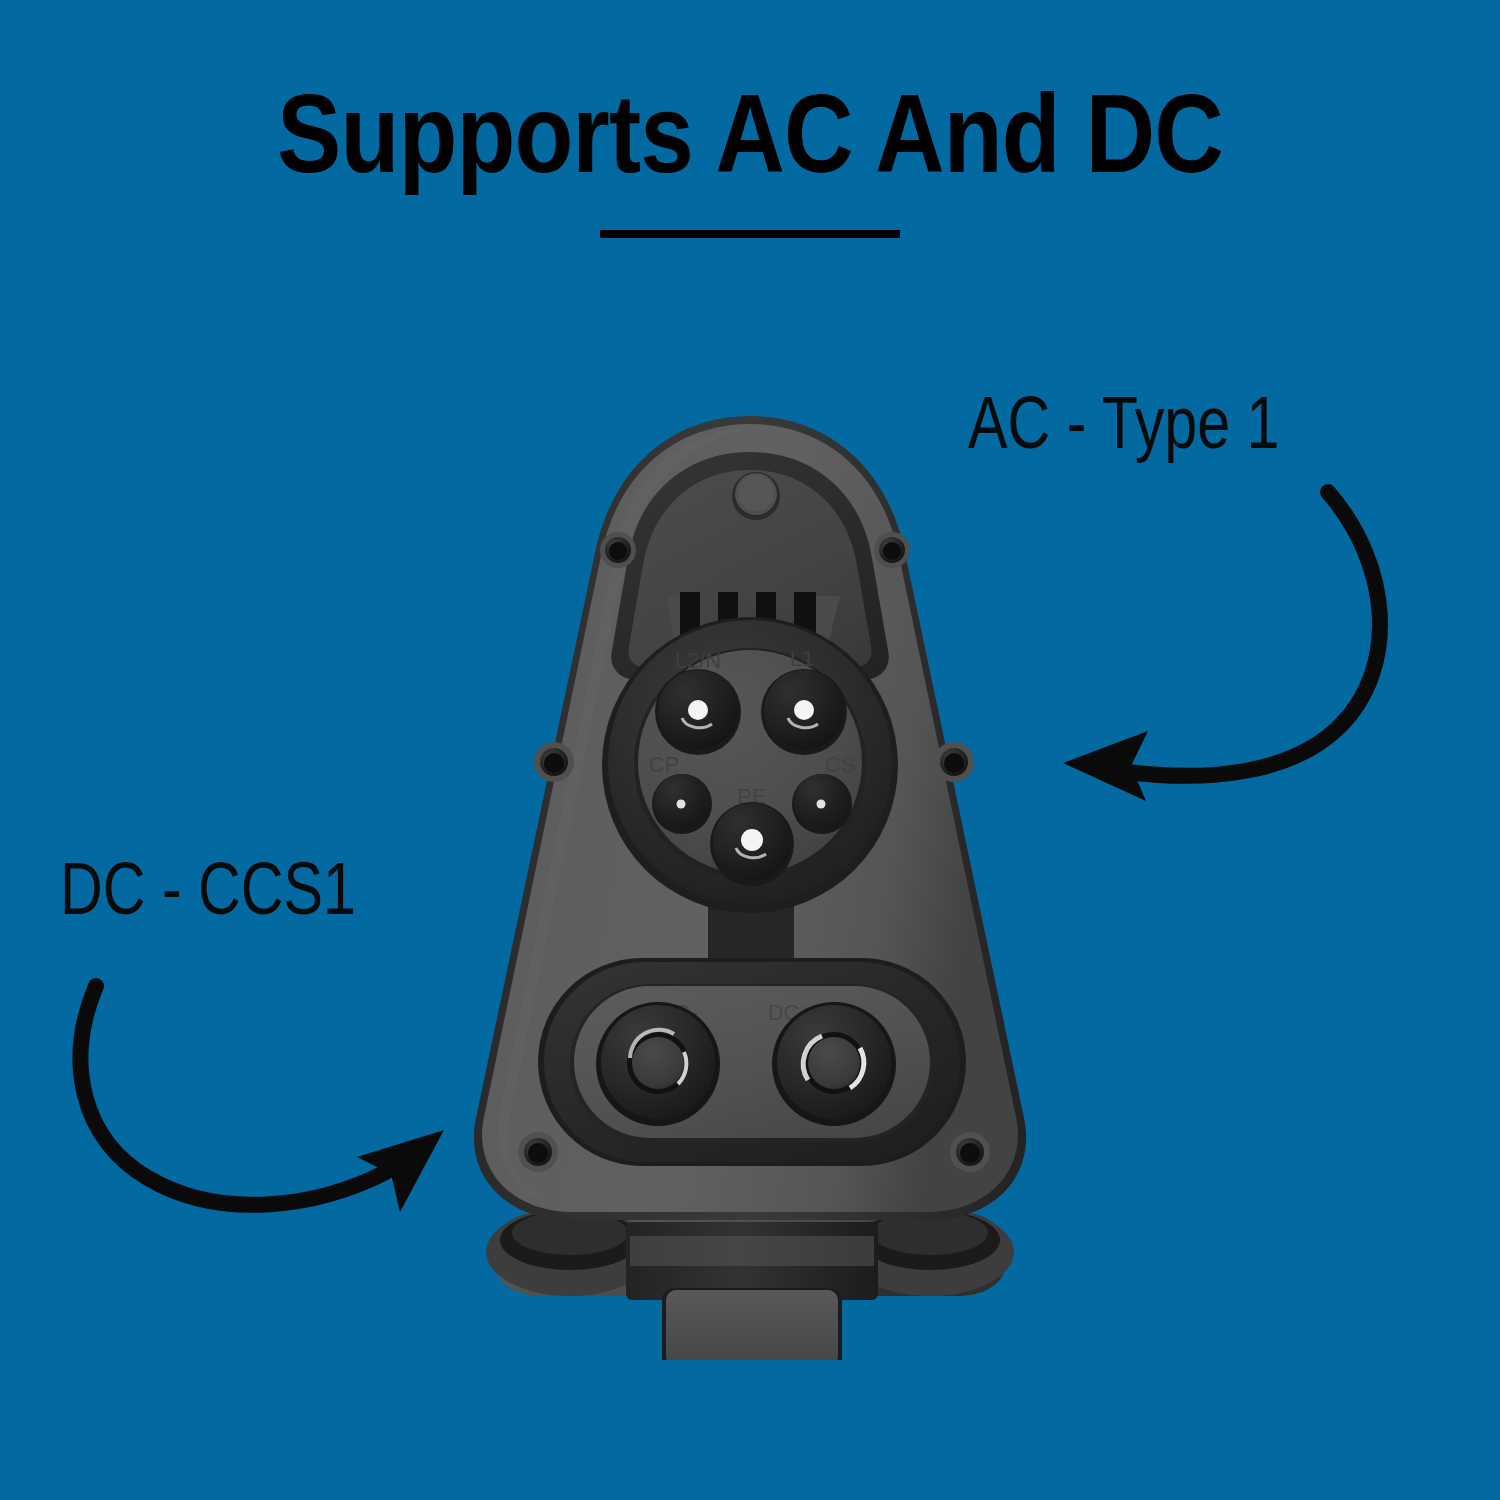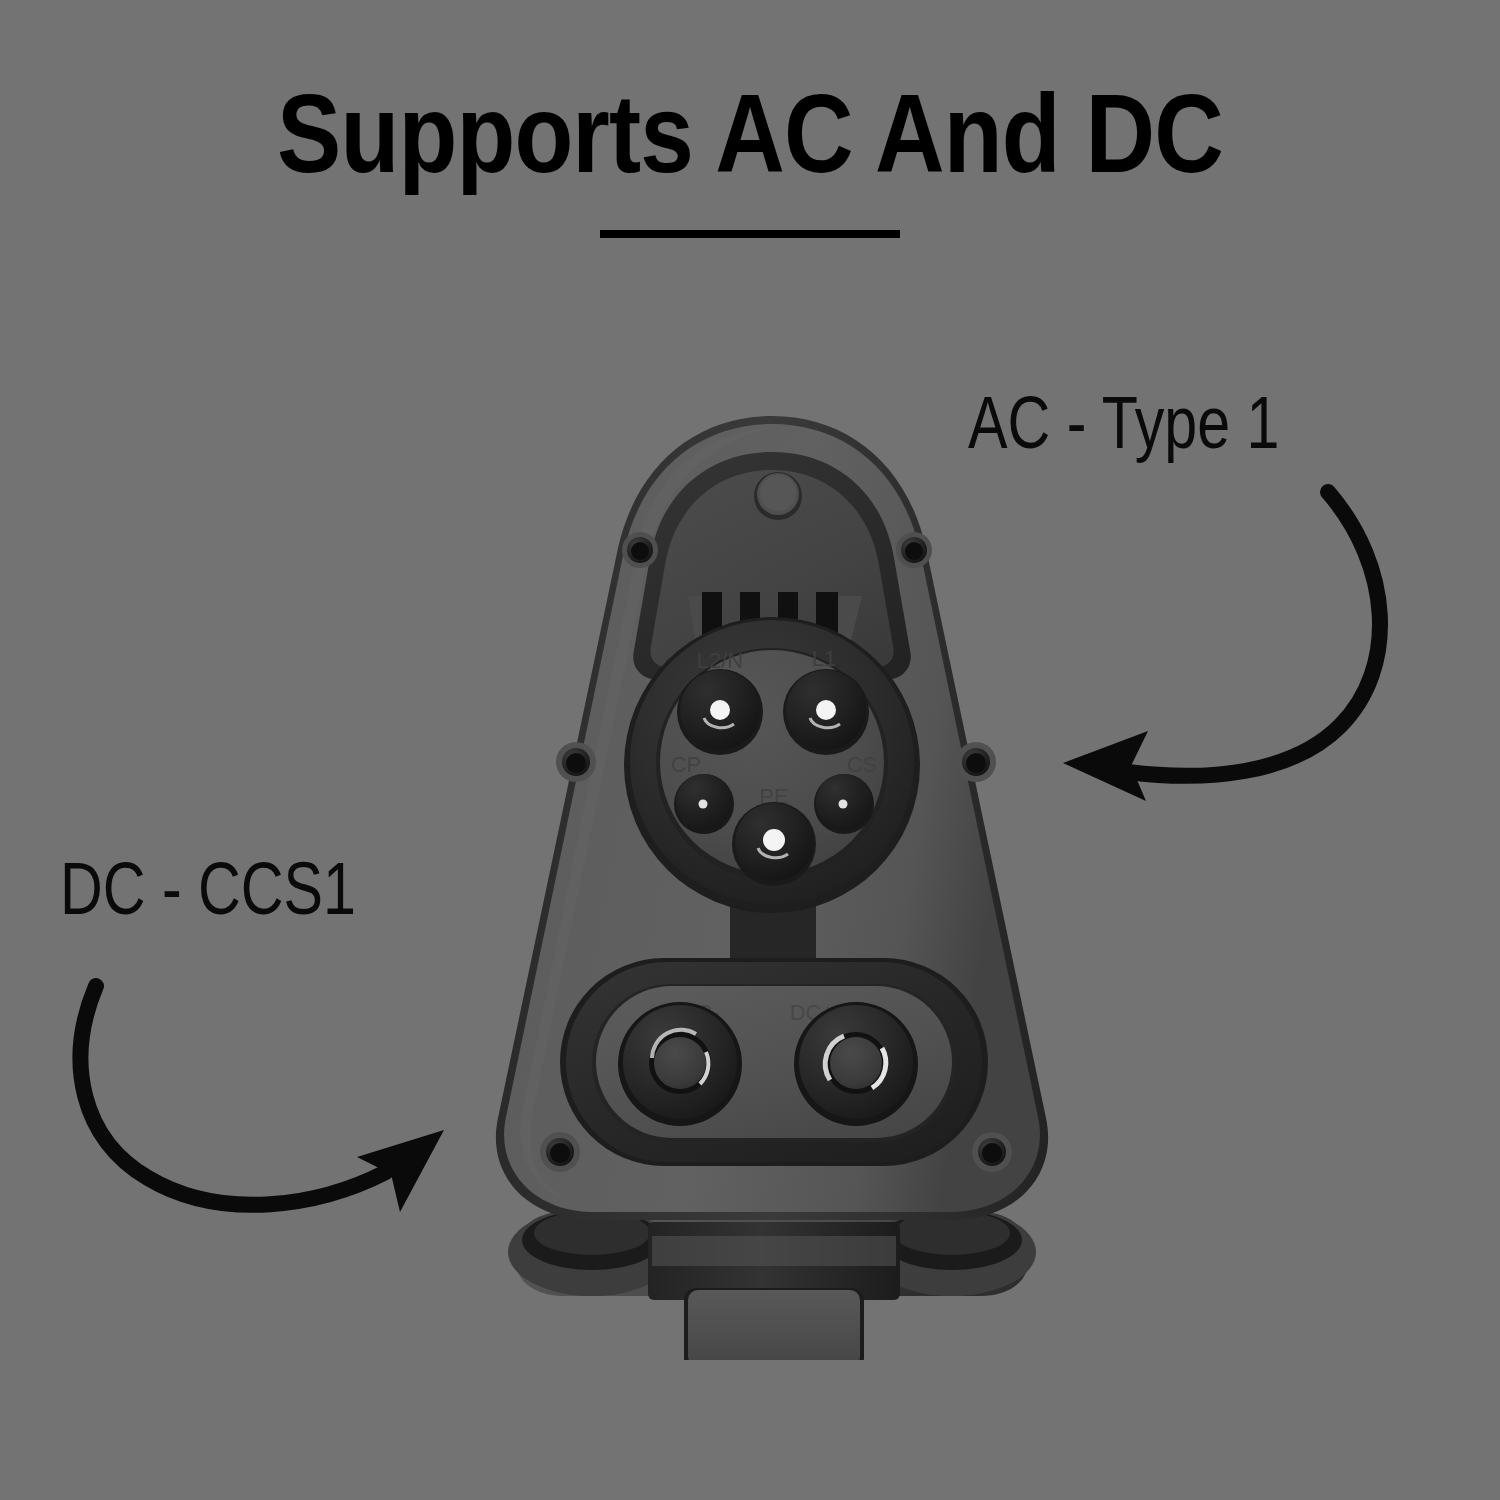--- a/index.html
+++ b/index.html
@@ -13,21 +13,21 @@
     position: relative;
     overflow: hidden;
     font-family: "Liberation Sans", sans-serif;
   }
 
   .stage {
     position: absolute;
     left: 0; top: 0;
     width: 1500px;
     height: 1500px;
-    background: #737373;
+    background: #0369a1;
   }
 
   
   .title {
     position: absolute;
     left: 0;
     top: 74px;
     width: 1500px;
     text-align: center;
     font-family: "Liberation Sans Narrow", "Liberation Sans", sans-serif;
@@ -75,21 +75,21 @@
     position: absolute;
     left: 0; top: 0;
     width: 1500px;
     height: 1500px;
     pointer-events: none;
   }
 
   
   .connector {
     position: absolute;
-    left: 452px;
+    left: 430px;
     top: 400px;
     width: 640px;
     height: 960px;
   }
   .connector svg { display: block; }
 </style>
 </head>
 <body>
 
 <div class="stage">

